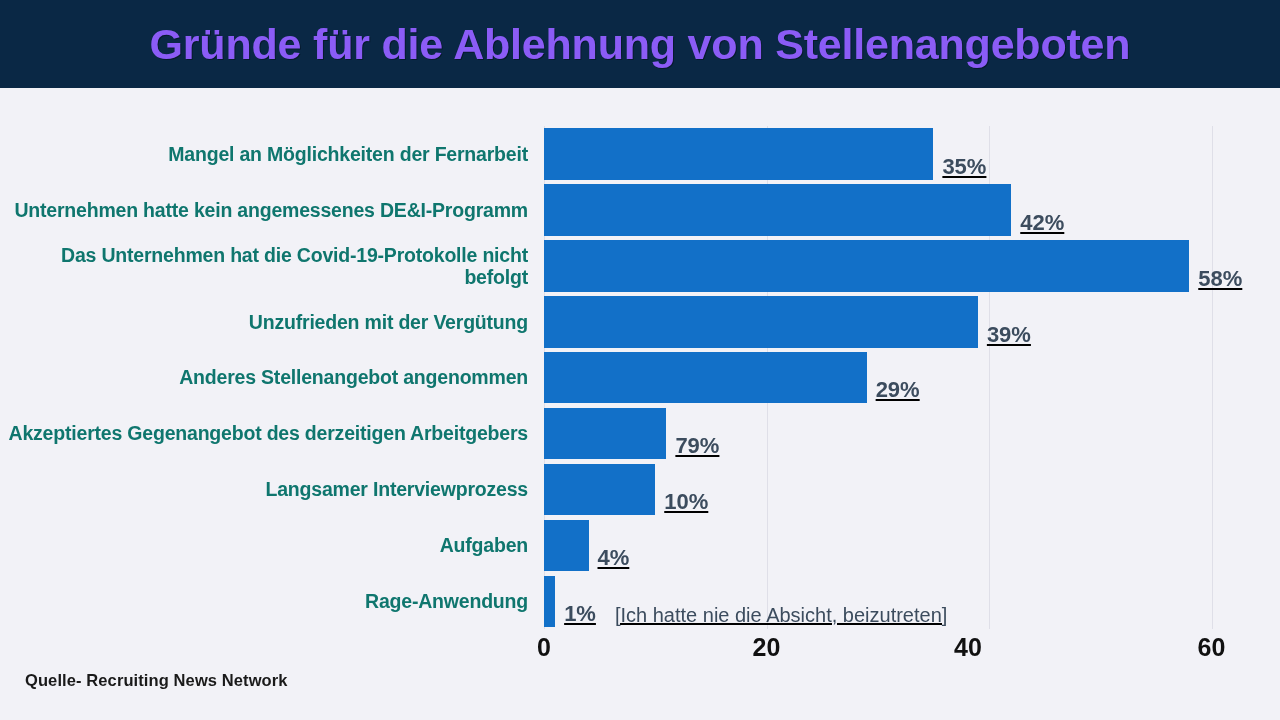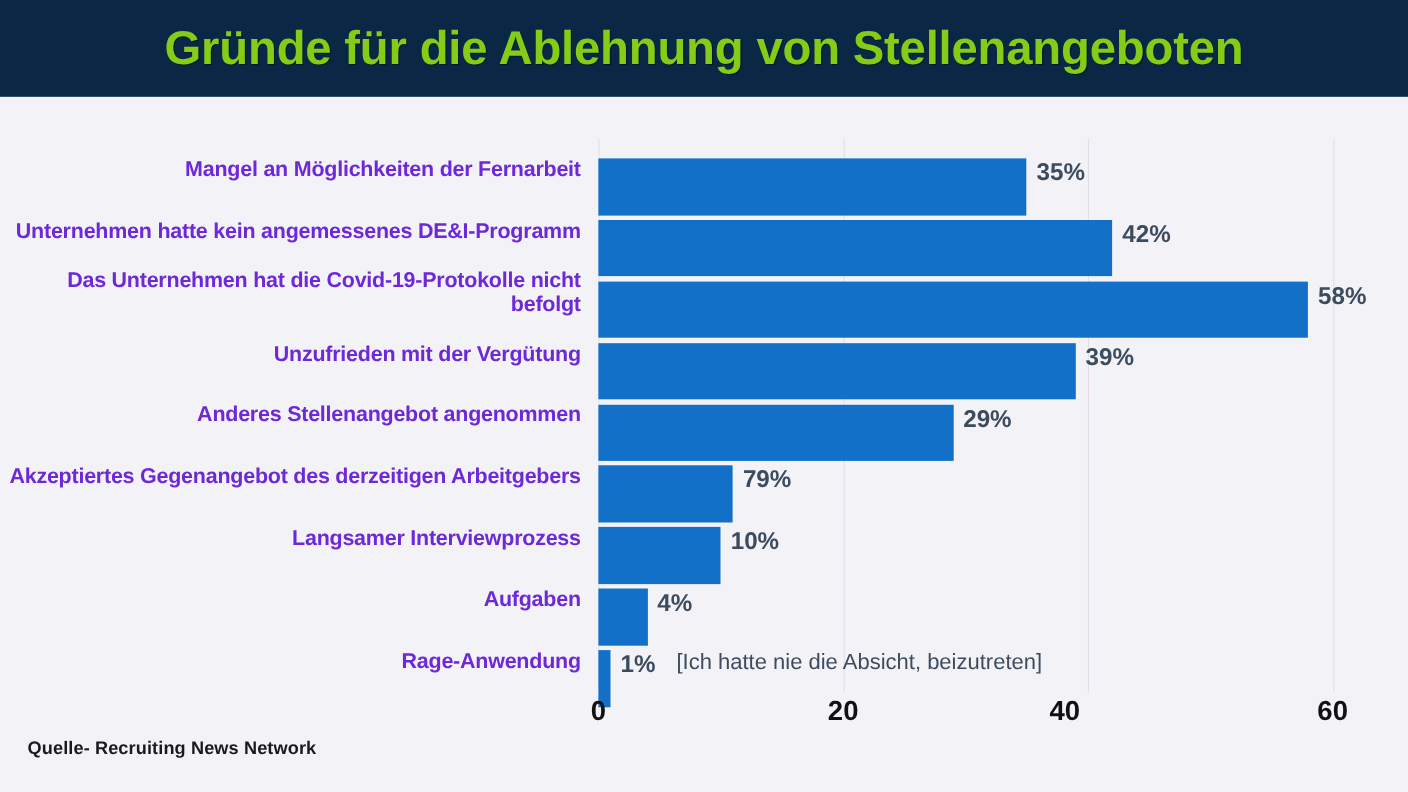--- a/index.html
+++ b/index.html
@@ -21,21 +21,21 @@
     left: 0;
     top: 0;
     width: 1280px;
     height: 88px;
     background: #0a2845;
     display: flex;
     align-items: center;
     justify-content: center;
   }
   #chart-title {
-    color: #84cc16;
+    color: #8b5cf6;
     font-size: 43px;
     font-weight: bold;
     letter-spacing: -0.2px;
     white-space: nowrap;
     text-shadow: 1px 1px 0 rgba(0,0,0,0.35);
   }
 
   
   
   #plot-area {
@@ -75,31 +75,32 @@
     display: flex;
     align-items: center;
   }
   .cat-label {
     position: absolute;
     left: 0;
     width: 528px;
     text-align: right;
     font-size: 19.5px;
     font-weight: bold;
-    color: #6d28d9;
+    color: #0f766e;
     line-height: 1.13;
     letter-spacing: -0.2px;
   }
   .bar-wrap {
     position: absolute;
     left: 544px;
-    top: 18px;
+    top: 5px;
     bottom: 2px;
     display: flex;
-    align-items: flex-start;
+    align-items: flex-end;
+    text-decoration: underline;
   }
   .bar {
     height: 51.5px;
     background: #1270c8;
     flex: 0 0 auto;
   }
   .bar-value {
     font-size: 22px;
     font-weight: bold;
     color: #3c4c5e;

